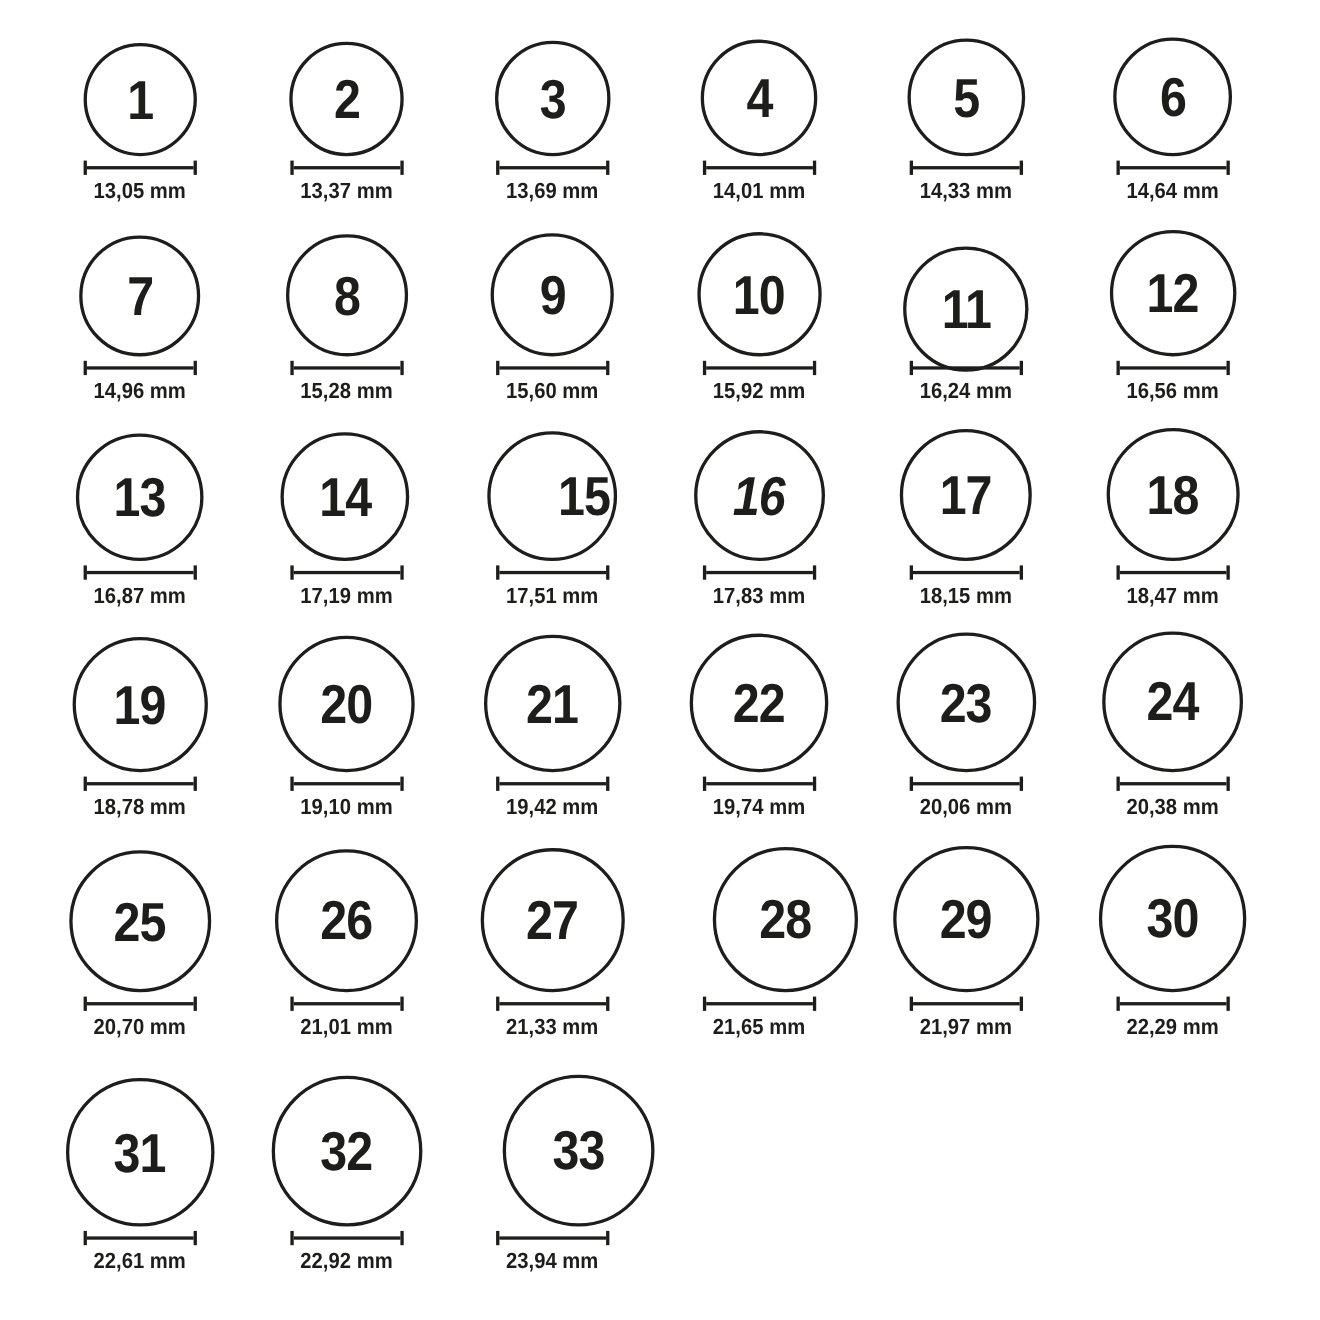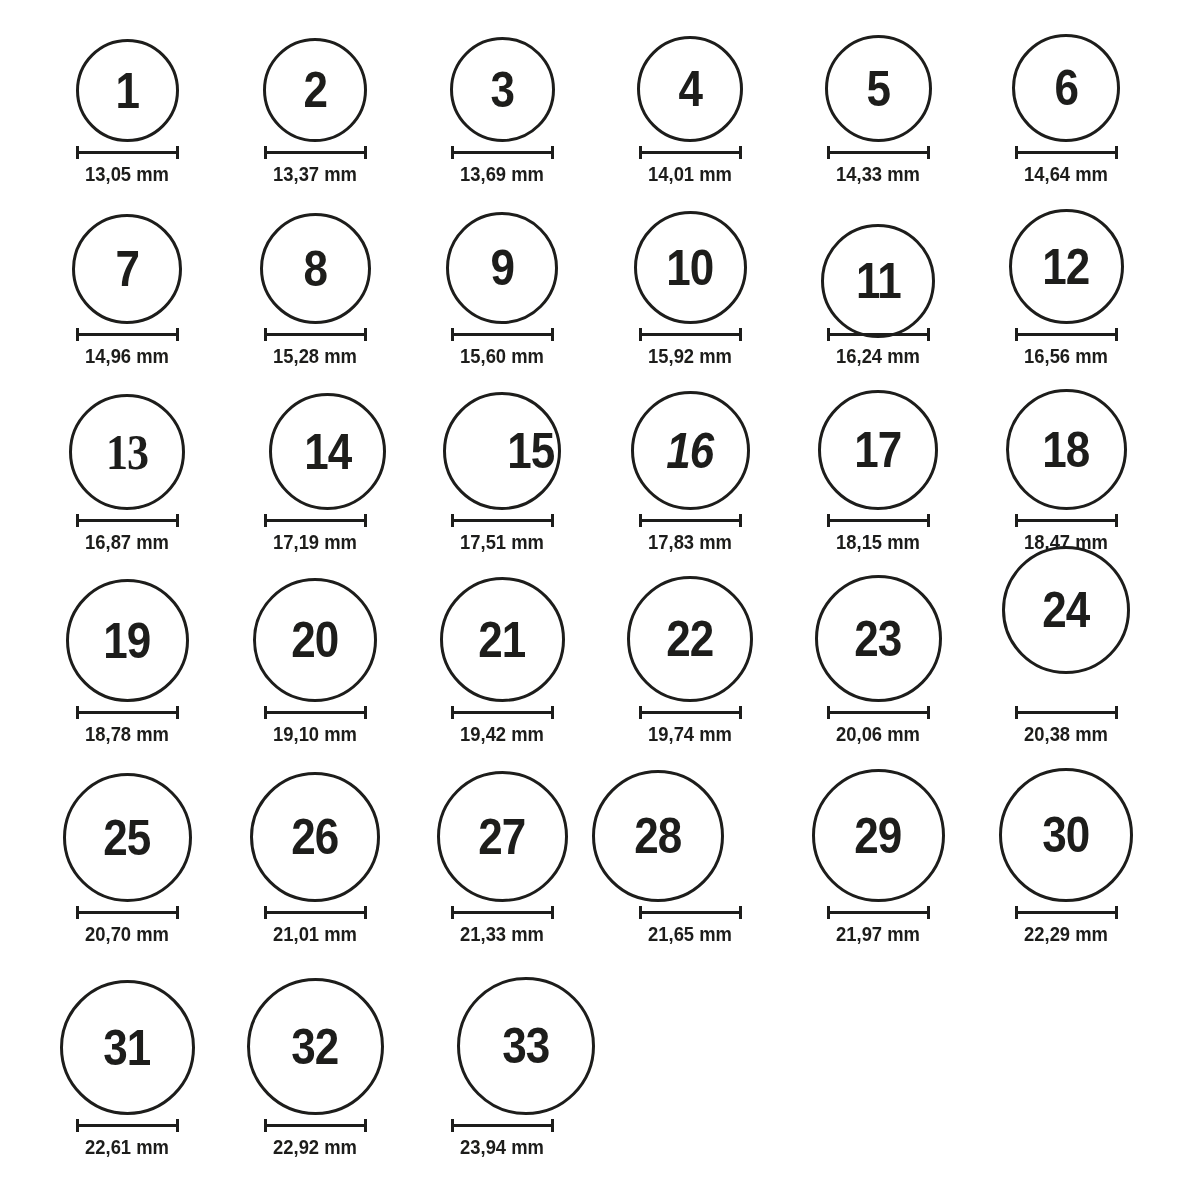--- a/index.html
+++ b/index.html
@@ -182,31 +182,31 @@
     <div class="circle" style="width: 115px; height: 115px; left: 1008.5px; top: 209px;">
       <span class="num">12</span>
     </div>
     <div class="measure-line" style="left: 1014.5px; top: 327.5px;">
       <div class="rule"></div>
     </div>
     <div class="label" style="left: 986px; top: 346px;">16,56 mm</div>
   </div>
 
   <div class="cell">
-    <div class="circle" style="width: 116px; height: 116px; left: 69px; top: 394px; font-family: Liberation Serif, serif;">
+    <div class="circle" style="width: 116px; height: 116px; left: 69px; top: 394px;">
       <span class="num">13</span>
     </div>
     <div class="measure-line" style="left: 75.5px; top: 513.5px;">
       <div class="rule"></div>
     </div>
     <div class="label" style="left: 47px; top: 532px;">16,87 mm</div>
   </div>
 
   <div class="cell">
-    <div class="circle" style="width: 117px; height: 117px; left: 269px; top: 393px;">
+    <div class="circle" style="width: 117px; height: 117px; left: 255px; top: 393px;">
       <span class="num">14</span>
     </div>
     <div class="measure-line" style="left: 263.5px; top: 513.5px;">
       <div class="rule"></div>
     </div>
     <div class="label" style="left: 235px; top: 532px;">17,19 mm</div>
   </div>
 
   <div class="cell">
     <div class="circle" style="width: 118px; height: 118px; left: 443px; top: 392px; justify-content: flex-end;">
@@ -292,21 +292,21 @@
     <div class="circle" style="width: 127px; height: 127px; left: 814.5px; top: 575px;">
       <span class="num">23</span>
     </div>
     <div class="measure-line" style="left: 826.5px; top: 705.5px;">
       <div class="rule"></div>
     </div>
     <div class="label" style="left: 798px; top: 724px;">20,06 mm</div>
   </div>
 
   <div class="cell">
-    <div class="circle" style="width: 128px; height: 128px; left: 1002px; top: 546px;">
+    <div class="circle" style="width: 128px; height: 128px; left: 1002px; top: 574px;">
       <span class="num">24</span>
     </div>
     <div class="measure-line" style="left: 1014.5px; top: 705.5px;">
       <div class="rule"></div>
     </div>
     <div class="label" style="left: 986px; top: 724px;">20,38 mm</div>
   </div>
 
   <div class="cell">
     <div class="circle" style="width: 129px; height: 129px; left: 62.5px; top: 773px;">
@@ -332,21 +332,21 @@
     <div class="circle" style="width: 131px; height: 131px; left: 436.5px; top: 771px;">
       <span class="num">27</span>
     </div>
     <div class="measure-line" style="left: 450.5px; top: 905.5px;">
       <div class="rule"></div>
     </div>
     <div class="label" style="left: 422px; top: 924px;">21,33 mm</div>
   </div>
 
   <div class="cell">
-    <div class="circle" style="width: 132px; height: 132px; left: 592px; top: 770px;">
+    <div class="circle" style="width: 132px; height: 132px; left: 648px; top: 770px;">
       <span class="num">28</span>
     </div>
     <div class="measure-line" style="left: 638.5px; top: 905.5px;">
       <div class="rule"></div>
     </div>
     <div class="label" style="left: 610px; top: 924px;">21,65 mm</div>
   </div>
 
   <div class="cell">
     <div class="circle" style="width: 133px; height: 133px; left: 811.5px; top: 769px;">

